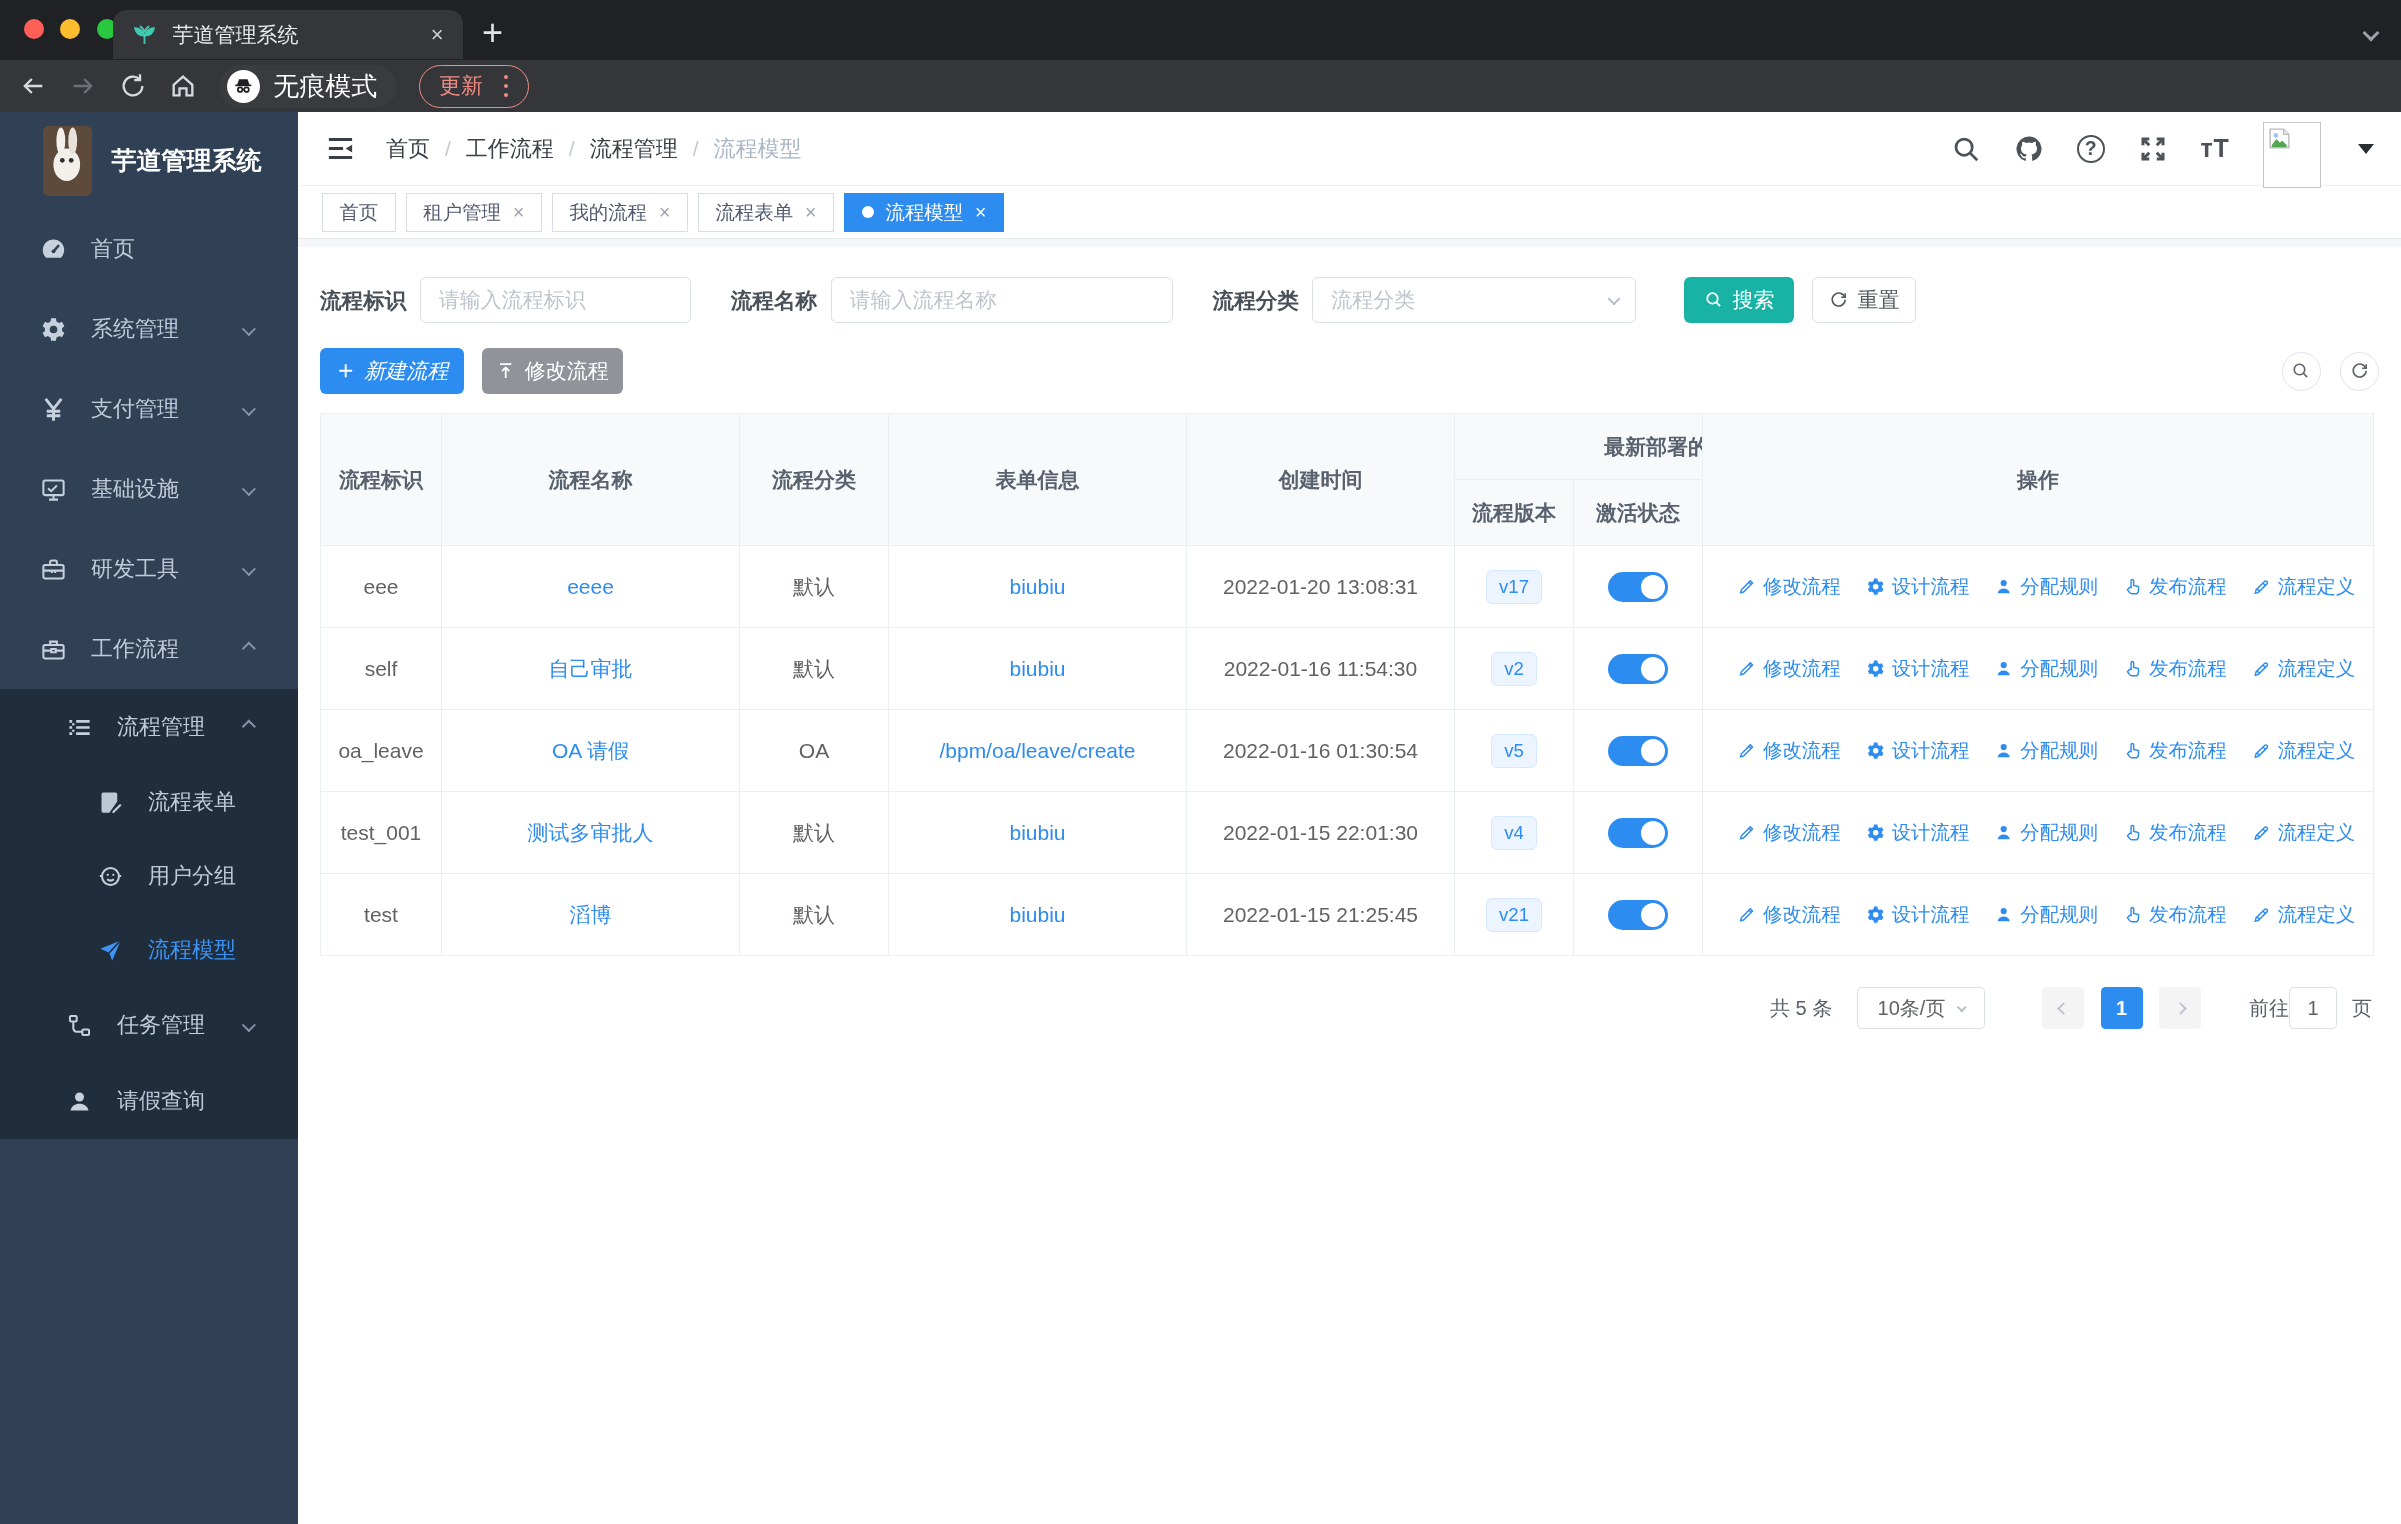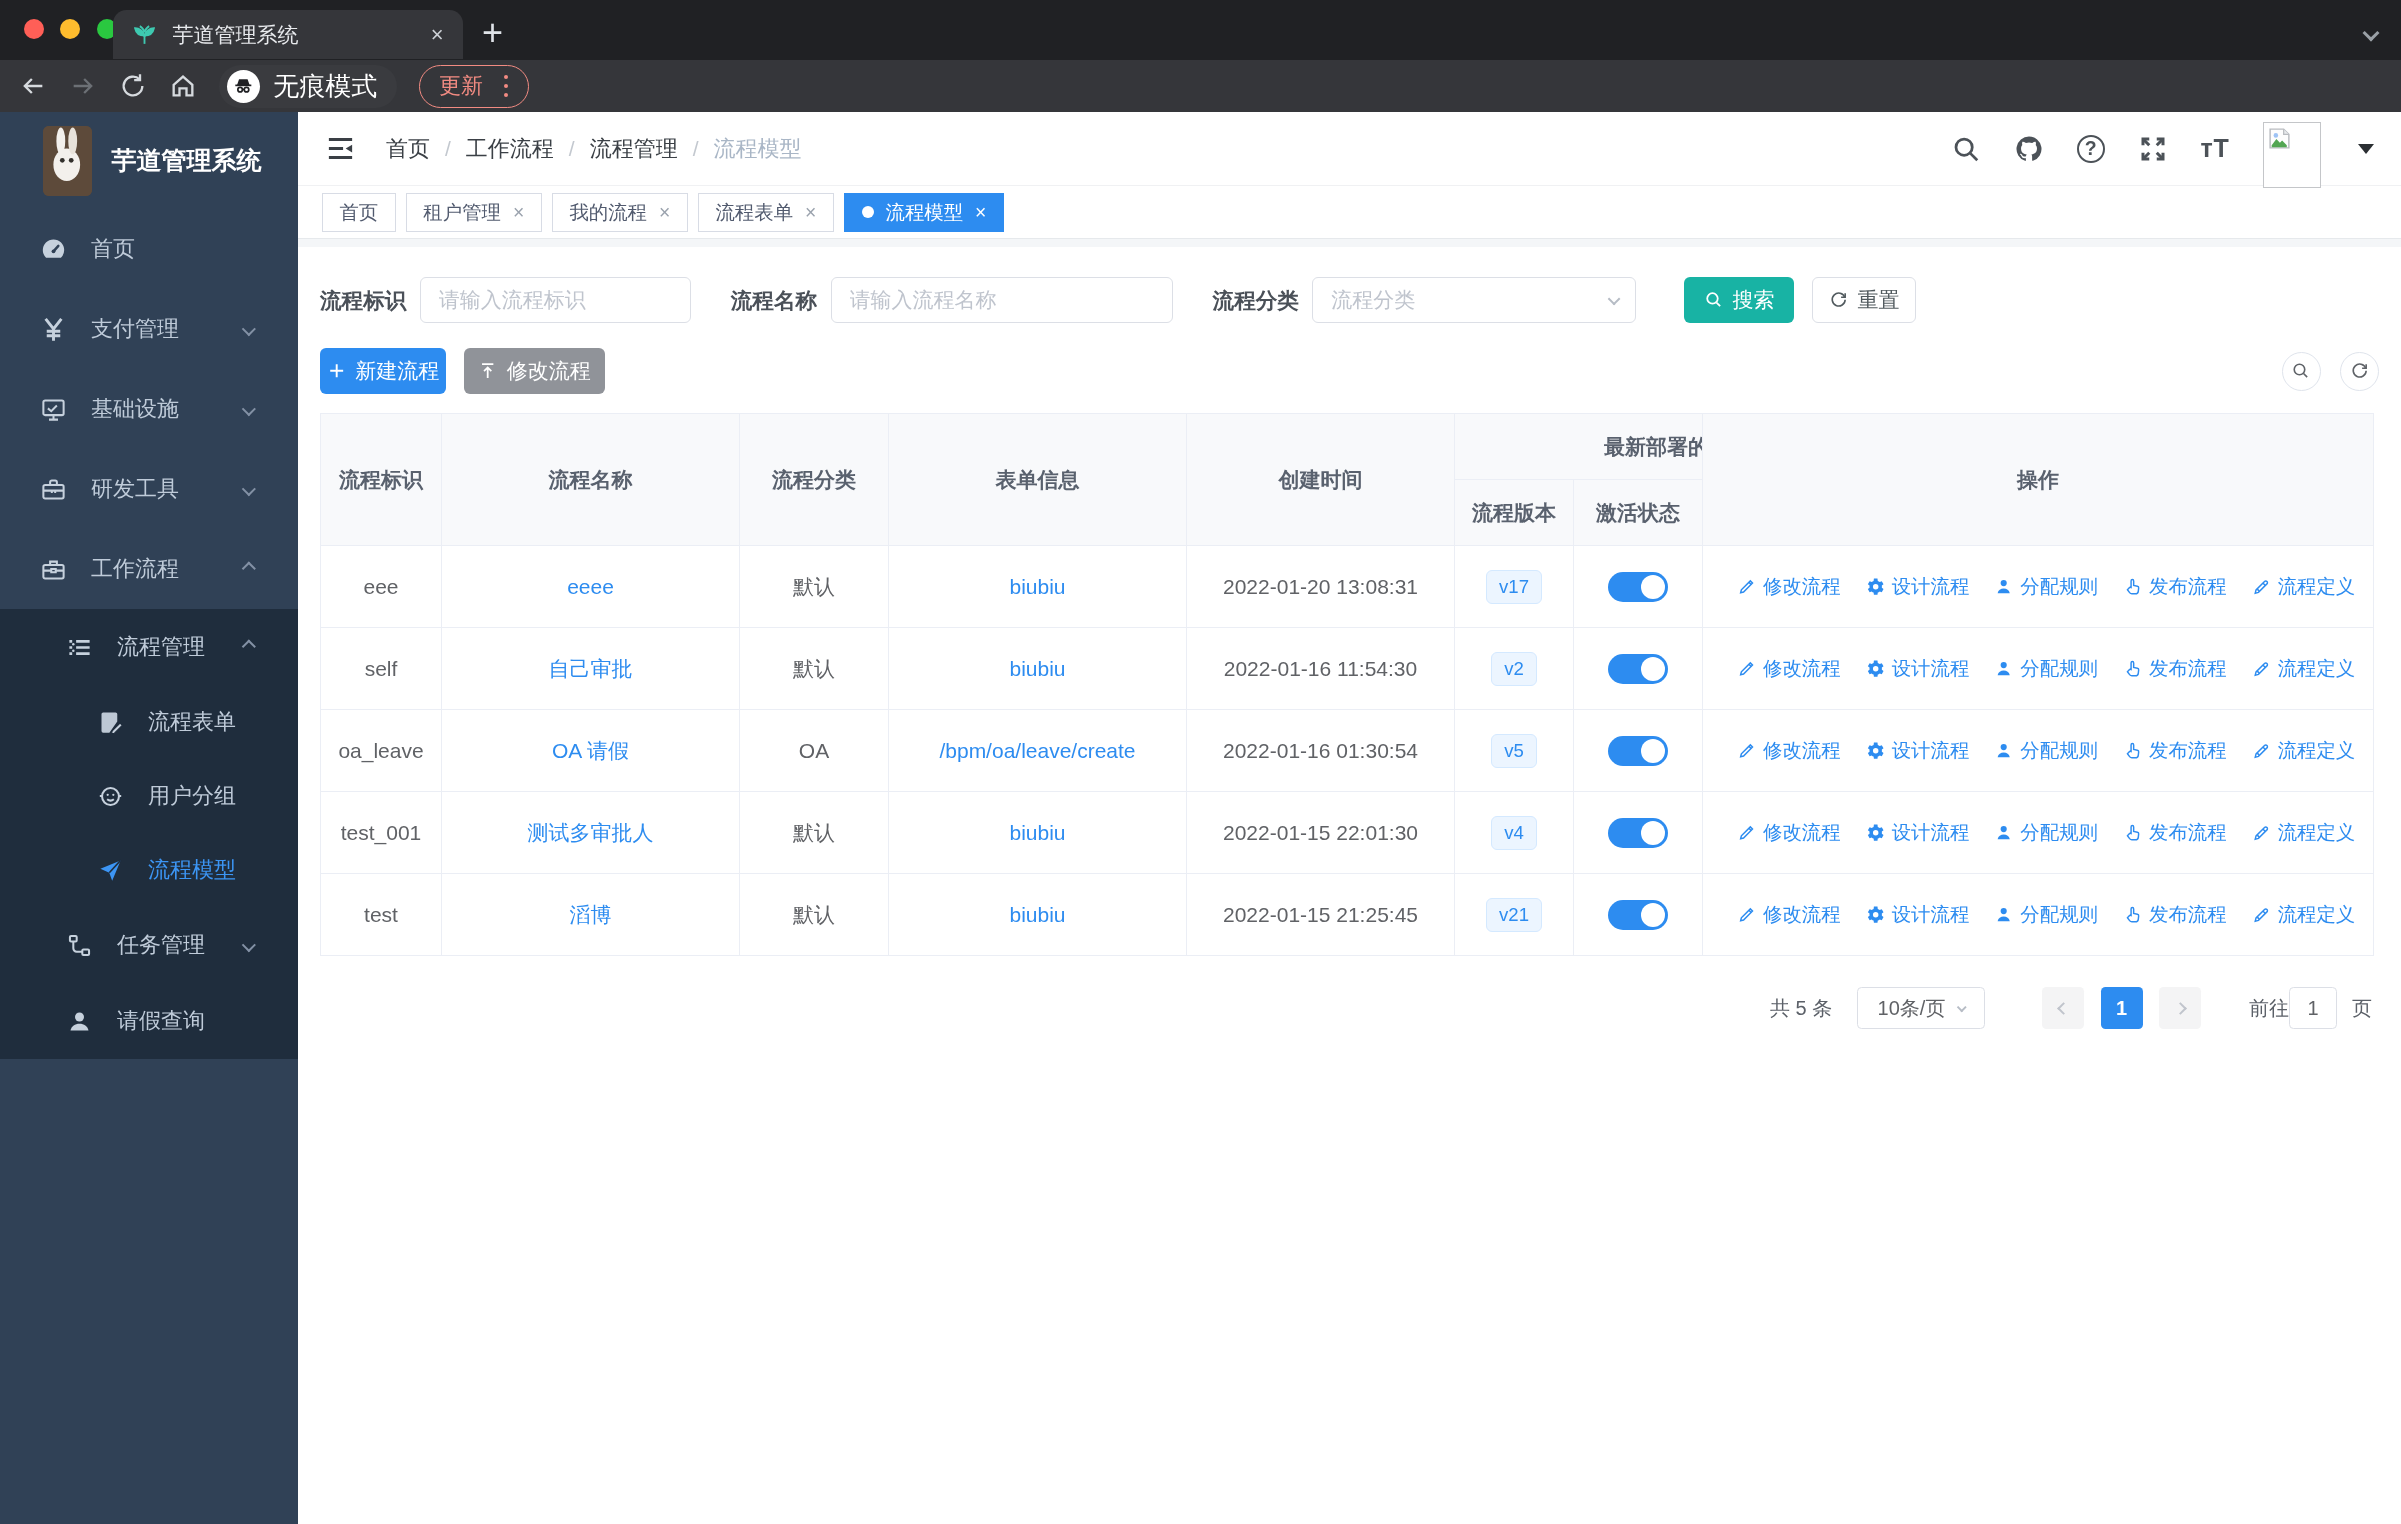--- a/index.html
+++ b/index.html
@@ -85,21 +85,21 @@
   .f-input { height:46px; border:0.7px solid #dcdfe6; border-radius:6px; padding:0 18px; font-size:21px; color:#606266; font-family:inherit; margin-right:40px; }
   .f-input::placeholder { color:#bfc4cd; }
   .f-select { width:324px; height:46px; border:0.7px solid #dcdfe6; border-radius:6px; padding:0 18px; display:flex; align-items:center; color:#bfc4cd; font-size:21px; margin-right:48px; }
   .f-select .sel-arrow { margin-left:auto; width:9px; height:9px; border-right:2.2px solid #b6bcc5; border-bottom:2.2px solid #b6bcc5; transform:rotate(45deg) translateY(-2.2px); }
   .btn { display:inline-flex; align-items:center; justify-content:center; gap:9px; height:46px; border-radius:6px; font-size:21px; border:none; cursor:pointer; font-family:inherit; white-space:nowrap; }
   .btn-search { background:#18b3a4; color:#fff; width:110px; }
   .btn-reset { background:#fff; color:#515a5e; border:0.7px solid #dcdfe6; width:104px; margin-left:18px; }
   .btn svg { width:19.4px; height:19.4px; }
 
   .toolbar-row { margin-top:25px; display:flex; align-items:center; }
-  .btn-create { background:#2d8cf0; color:#fff; width:126px; }
+  .btn-create { background:#2d8cf0; color:#fff; width:144px;font-style:italic; }
   .btn-import { background:#909399; color:#fff; width:141px; margin-left:18px; }
   .tool-right { margin-left:auto; display:flex; gap:19.4px; }
   .circle-btn { width:39px; height:39px; border-radius:50%; border:0.7px solid #dfe4ec; background:#fff; color:#5f6368; display:flex; align-items:center; justify-content:center; cursor:pointer; }
   .circle-btn svg { width:19.4px; height:19.4px; }
 
   
   .table-wrap { margin-top:19.4px; width:2052px; }
   table { border-collapse:collapse; table-layout:fixed; width:2052px; background:#fff; }
   th, td { border:0.7px solid #ebeef5; text-align:center; font-size:21px; color:#606266; overflow:hidden; }
   thead th { background:#f8f9fb; font-weight:700; color:#59616e; height:66px; }
@@ -207,20 +207,28 @@
         <span class="brand">芋道管理系统</span>
       </div>
       <nav>
           <div class="menu-item lvl1">
             <span class="mi-icon"><svg viewBox="0 0 24 24" fill="none" stroke="currentColor" stroke-width="1.8">
                 <path d="M12 3a9.5 9.5 0 0 0-9.5 9.5c0 2.7 1.1 5.1 2.9 6.8h13.2a9.5 9.5 0 0 0 2.9-6.8A9.5 9.5 0 0 0 12 3z" fill="currentColor" stroke="none"></path>
                 <path d="M12 13.6l4.3-4.8" stroke="var(--hole,#fff)" stroke-width="2.2" stroke-linecap="round"></path>
                 <circle cx="12" cy="13.6" r="1.7" fill="var(--hole,#fff)" stroke="none"></circle>
               </svg></span>
             <span class="mi-label">首页</span>
+          </div>
+          <div class="menu-item lvl1">
+            <span class="mi-icon"><svg viewBox="0 0 24 24" fill="none" stroke="currentColor" stroke-width="1.8">
+                <path fill="currentColor" stroke="none" d="M21.3 13.4c.05-.46.07-.93.07-1.4s-.02-.94-.07-1.4l2.1-1.6-2.2-3.8-2.5 1a9 9 0 0 0-2.4-1.4L15.9 2H11.5l-.4 2.8a9 9 0 0 0-2.4 1.4l-2.5-1-2.2 3.8 2.1 1.6c-.05.46-.07.93-.07 1.4s.02.94.07 1.4l-2.1 1.6 2.2 3.8 2.5-1a9 9 0 0 0 2.4 1.4l.4 2.8h4.4l.4-2.8a9 9 0 0 0 2.4-1.4l2.5 1 2.2-3.8-2.1-1.6z" transform="translate(-1.7 0)"></path>
+                <circle cx="12" cy="12" r="3.4" fill="var(--hole,#fff)" stroke="none"></circle>
+              </svg></span>
+            <span class="mi-label">系统管理</span>
+            <span class="mi-arrow down"></span>
           </div>
           <div class="menu-item lvl1">
             <span class="mi-icon"><svg viewBox="0 0 24 24" fill="none" stroke="currentColor" stroke-width="2.6">
                 <path d="M5 2.5l7 9 7-9M12 11.5V22M6 13.5h12M6 17.5h12"></path>
               </svg></span>
             <span class="mi-label">支付管理</span>
             <span class="mi-arrow down"></span>
           </div>
           <div class="menu-item lvl1">
             <span class="mi-icon"><svg viewBox="0 0 24 24" fill="none" stroke="currentColor" stroke-width="1.8">

